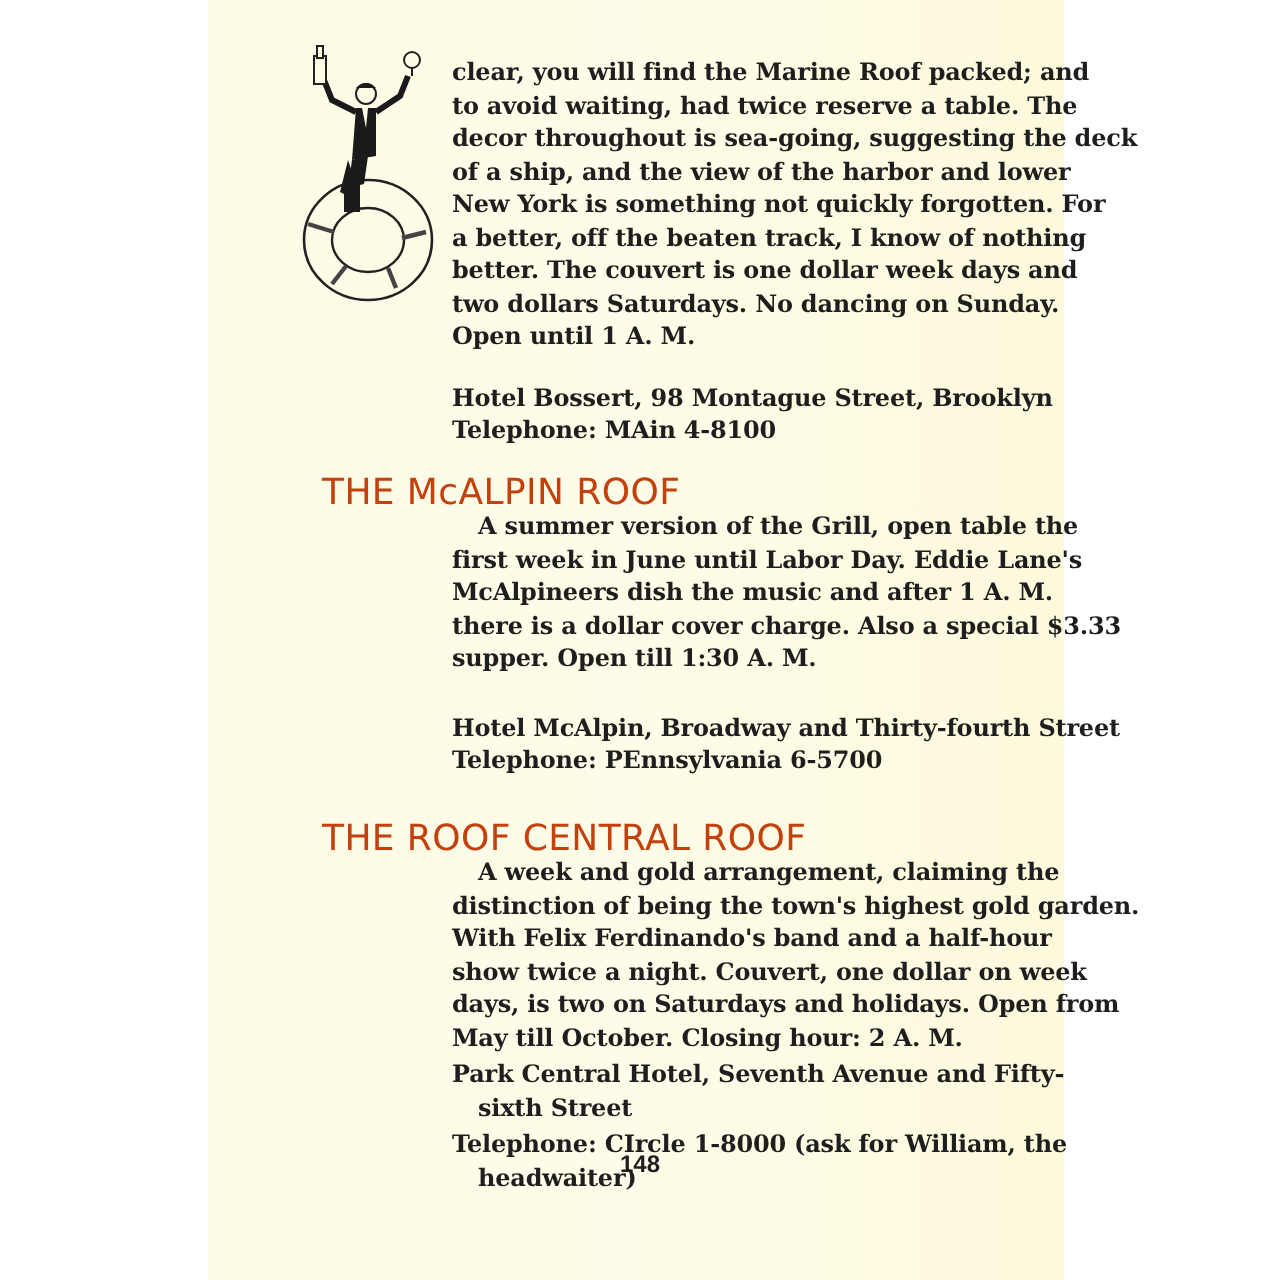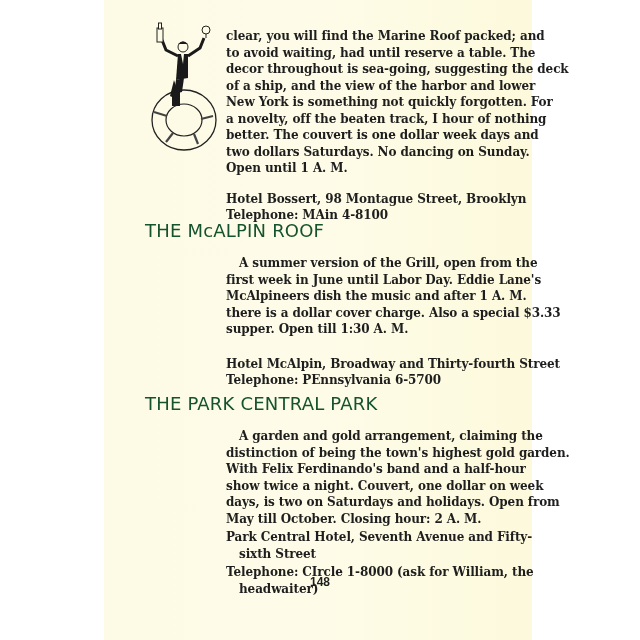--- a/index.html
+++ b/index.html
@@ -44,23 +44,23 @@
       text-align-last: left;
     }
     .line.indent { text-indent: 13px; }
     .line.hang { padding-left: 13px; }
     .heading {
       position: absolute;
       left: 145px;
       font-family: "DejaVu Sans", "Liberation Sans", sans-serif;
       font-size: 18px;
       font-weight: normal;
-      color: #14532d;
+      color: #c2410c;
       letter-spacing: 0.2px;
-      margin: 0;
+      margin: 16px;
       white-space: nowrap;
     }
     .page-number {
       position: absolute;
       left: 300px;
       top: 575px;
       width: 40px;
       text-align: center;
       font-family: Liberation Sans, sans-serif;
       font-weight: bold;
@@ -104,46 +104,46 @@
   <rect x="11" y="8" width="6" height="14" fill="#fdfbe6" stroke="#222" stroke-width="1"></rect>
   <rect x="12.5" y="3" width="3" height="6" fill="#fdfbe6" stroke="#222" stroke-width="1"></rect>
 
   <path d="M42 36 L54 28 L58 18" stroke="#1a1a1a" stroke-width="3" fill="none"></path>
   <ellipse cx="60" cy="10" rx="4" ry="4" fill="#fdfbe6" stroke="#222" stroke-width="1"></ellipse>
   <line x1="60" y1="14" x2="60" y2="18" stroke="#222" stroke-width="1"></line>
 </svg>
 
 <div class="para body-text" style="top: 28px;">
   <span class="line">clear, you will find the Marine Roof packed; and</span>
-  <span class="line">to avoid waiting, had until reserve a table. The</span>
+  <span class="line">to avoid waiting, had twice reserve a table. The</span>
   <span class="line">decor throughout is sea-going, suggesting the deck</span>
   <span class="line">of a ship, and the view of the harbor and lower</span>
   <span class="line">New York is something not quickly forgotten. For</span>
-  <span class="line">a novelty, off the beaten track, I hour of nothing</span>
+  <span class="line">a better, off the beaten track, I know of nothing</span>
   <span class="line">better. The couvert is one dollar week days and</span>
   <span class="line">two dollars Saturdays. No dancing on Sunday.</span>
   <span class="line last">Open until 1 A. M.</span>
   <span class="line last" style="margin-top:14px;">Hotel Bossert, 98 Montague Street, Brooklyn</span>
   <span class="line last">Telephone: MAin 4-8100</span>
 </div>
 
 <h2 class="heading" style="top: 220px;">THE McALPIN ROOF</h2>
 <div class="para body-text" style="top: 255px;">
-  <span class="line indent">A summer version of the Grill, open from the</span>
+  <span class="line indent">A summer version of the Grill, open table the</span>
   <span class="line">first week in June until Labor Day. Eddie Lane's</span>
   <span class="line">McAlpineers dish the music and after 1 A. M.</span>
   <span class="line">there is a dollar cover charge. Also a special $3.33</span>
   <span class="line last">supper. Open till 1:30 A. M.</span>
   <span class="line last" style="margin-top:18px;">Hotel McAlpin, Broadway and Thirty-fourth Street</span>
   <span class="line last">Telephone: PEnnsylvania 6-5700</span>
 </div>
 
-<h2 class="heading" style="top: 393px;">THE PARK CENTRAL PARK</h2>
+<h2 class="heading" style="top: 393px;">THE ROOF CENTRAL ROOF</h2>
 <div class="para body-text" style="top: 428px;">
-  <span class="line indent">A garden and gold arrangement, claiming the</span>
+  <span class="line indent">A week and gold arrangement, claiming the</span>
   <span class="line">distinction of being the town's highest gold garden.</span>
   <span class="line">With Felix Ferdinando's band and a half-hour</span>
   <span class="line">show twice a night. Couvert, one dollar on week</span>
   <span class="line">days, is two on Saturdays and holidays. Open from</span>
   <span class="line last">May till October. Closing hour: 2 A. M.</span>
   <span class="line" style="margin-top:2px;">Park Central Hotel, Seventh Avenue and Fifty-</span>
   <span class="line last hang">sixth Street</span>
   <span class="line" style="margin-top:2px;">Telephone: CIrcle 1-8000 (ask for William, the</span>
   <span class="line last hang">headwaiter)</span>
 </div>

